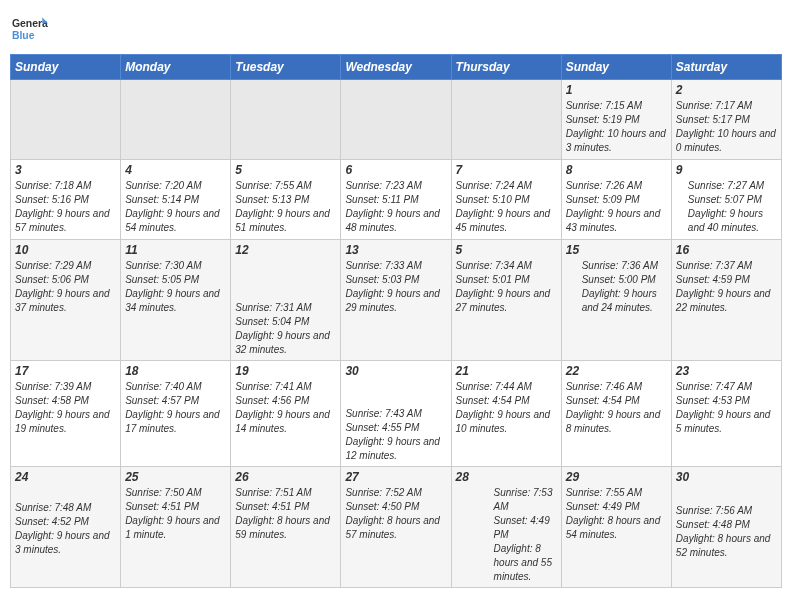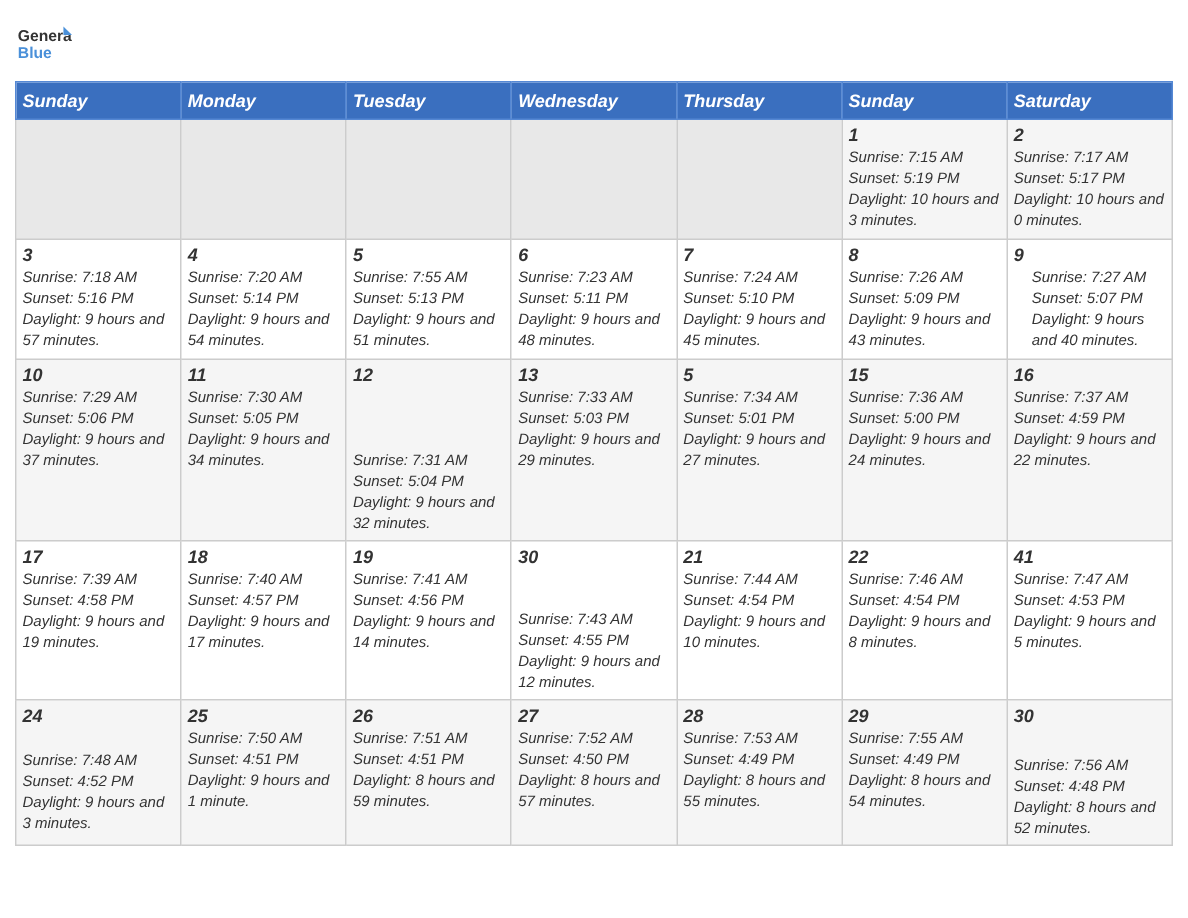--- a/index.html
+++ b/index.html
@@ -197,21 +197,21 @@
 Daylight: 9 hours and 29 minutes.</div>
         </td>
         <td>
           <span class="day-num">5</span>
           <div class="day-info" style="white-space: pre-line;">Sunrise: 7:34 AM
 Sunset: 5:01 PM
 Daylight: 9 hours and 27 minutes.</div>
         </td>
         <td>
           <span class="day-num">15</span>
-          <div class="day-info" style="white-space: pre-line;">Sunrise: 7:36 AM
+          <div class="day-info" style="white-space: pre-line; margin-left: 16px;">Sunrise: 7:36 AM
 Sunset: 5:00 PM
 Daylight: 9 hours and 24 minutes.</div>
         </td>
         <td>
           <span class="day-num">16</span>
           <div class="day-info" style="white-space: pre-line;">Sunrise: 7:37 AM
 Sunset: 4:59 PM
 Daylight: 9 hours and 22 minutes.</div>
         </td>
       </tr>
@@ -246,21 +246,21 @@
 Sunset: 4:54 PM
 Daylight: 9 hours and 10 minutes.</div>
         </td>
         <td>
           <span class="day-num">22</span>
           <div class="day-info" style="white-space: pre-line;">Sunrise: 7:46 AM
 Sunset: 4:54 PM
 Daylight: 9 hours and 8 minutes.</div>
         </td>
         <td>
-          <span class="day-num">41</span>
+          <span class="day-num">23</span>
           <div class="day-info" style="white-space: pre-line;">Sunrise: 7:47 AM
 Sunset: 4:53 PM
 Daylight: 9 hours and 5 minutes.</div>
         </td>
       </tr>
       <tr>
         <td>
           <span class="day-num">24</span>
           <div class="day-info" style="white-space: pre-line; margin-top: 17px;">Sunrise: 7:48 AM
 Sunset: 4:52 PM
@@ -279,21 +279,21 @@
 Daylight: 8 hours and 59 minutes.</div>
         </td>
         <td>
           <span class="day-num">27</span>
           <div class="day-info" style="white-space: pre-line;">Sunrise: 7:52 AM
 Sunset: 4:50 PM
 Daylight: 8 hours and 57 minutes.</div>
         </td>
         <td>
           <span class="day-num">28</span>
-          <div class="day-info" style="white-space: pre-line;">Sunrise: 7:53 AM
+          <div class="day-info" style="white-space: pre-line; margin-left: 38px;">Sunrise: 7:53 AM
 Sunset: 4:49 PM
 Daylight: 8 hours and 55 minutes.</div>
         </td>
         <td>
           <span class="day-num">29</span>
           <div class="day-info" style="white-space: pre-line;">Sunrise: 7:55 AM
 Sunset: 4:49 PM
 Daylight: 8 hours and 54 minutes.</div>
         </td>
         <td>

